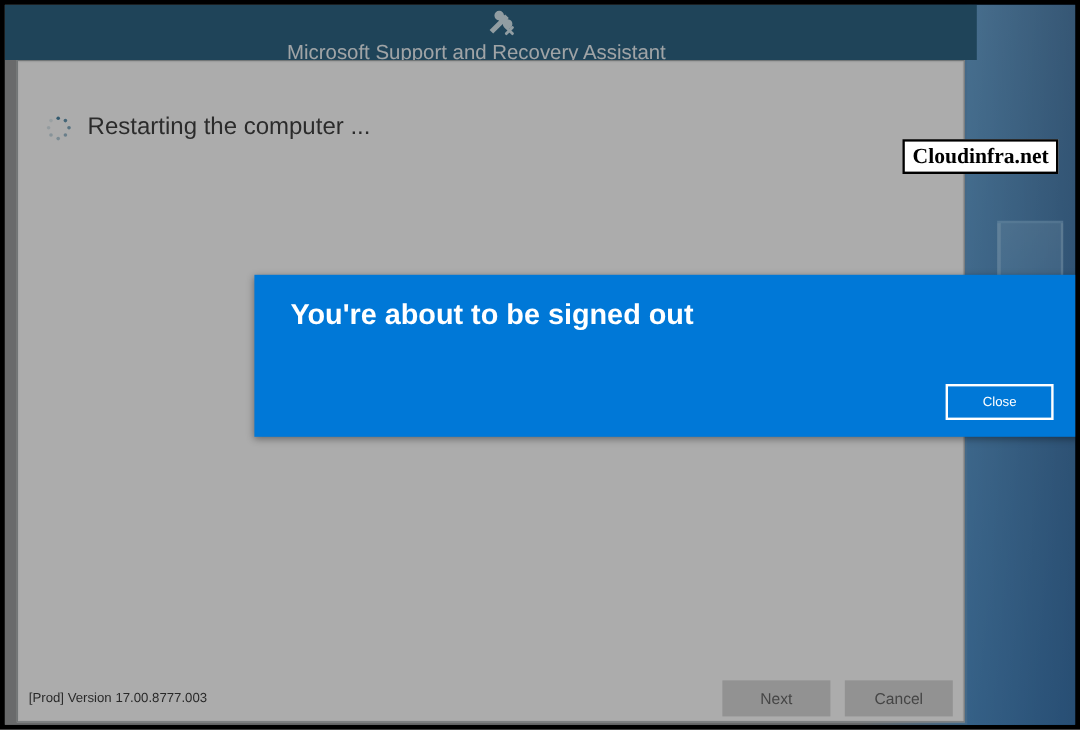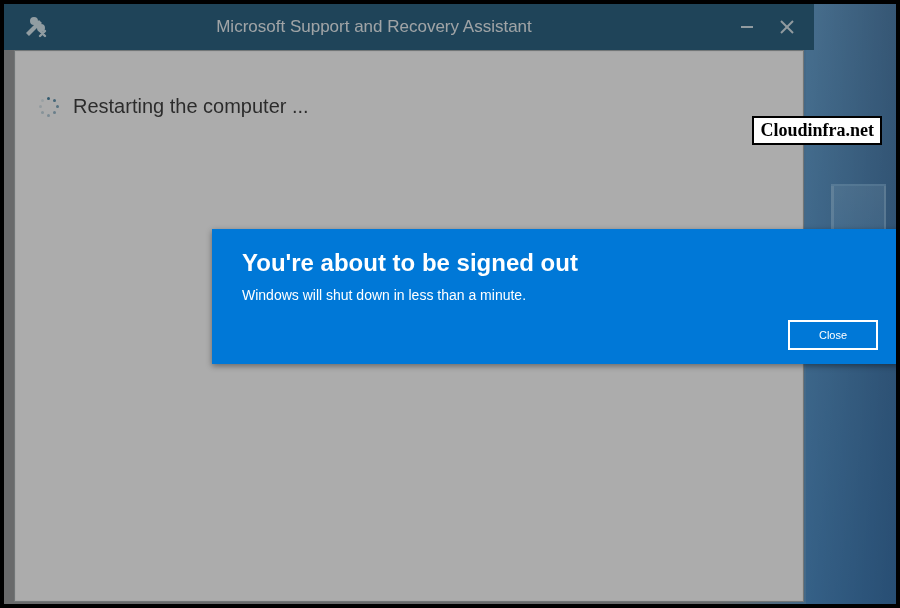--- a/index.html
+++ b/index.html
@@ -33,20 +33,21 @@
       background: transparent;
     }
 
     .titlebar {
       height: 46px;
       background: #0b4b6f;
       display: flex;
       align-items: center;
       color: #dfe9ee;
       padding-left: 16px;
+      flex-direction: column;
     }
     .titlebar .app-title {
       flex: 1;
       text-align: center;
       font-size: 17px;
       font-weight: 400;
       color: #e8eff3;
       margin-left: -40px;
     }
     .titlebar .controls {
@@ -220,24 +221,29 @@
             <span></span>
             <span></span>
             <span></span>
             <span></span>
             <span></span>
         </div>
         <div class="status-text">Restarting the computer ...</div>
       </div>
     </div>
 
+    <div class="footer">
+      <div class="version">[Prod] Version 17.00.8777.003</div>
+      <div class="spacer"></div>
+      <div class="btn">Next</div>
+      <div class="btn">Cancel</div>
+    </div>
   </div>
 
   <div class="dim"></div>
 
   <div class="watermark">Cloudinfra.net</div>
 
   <div class="toast">
     <h1>You're about to be signed out</h1>
-    <p>Windows will shut down in less than a minute.</p>
     <div class="close-btn">Close</div>
   </div>
 </div>
 
 </body></html>

